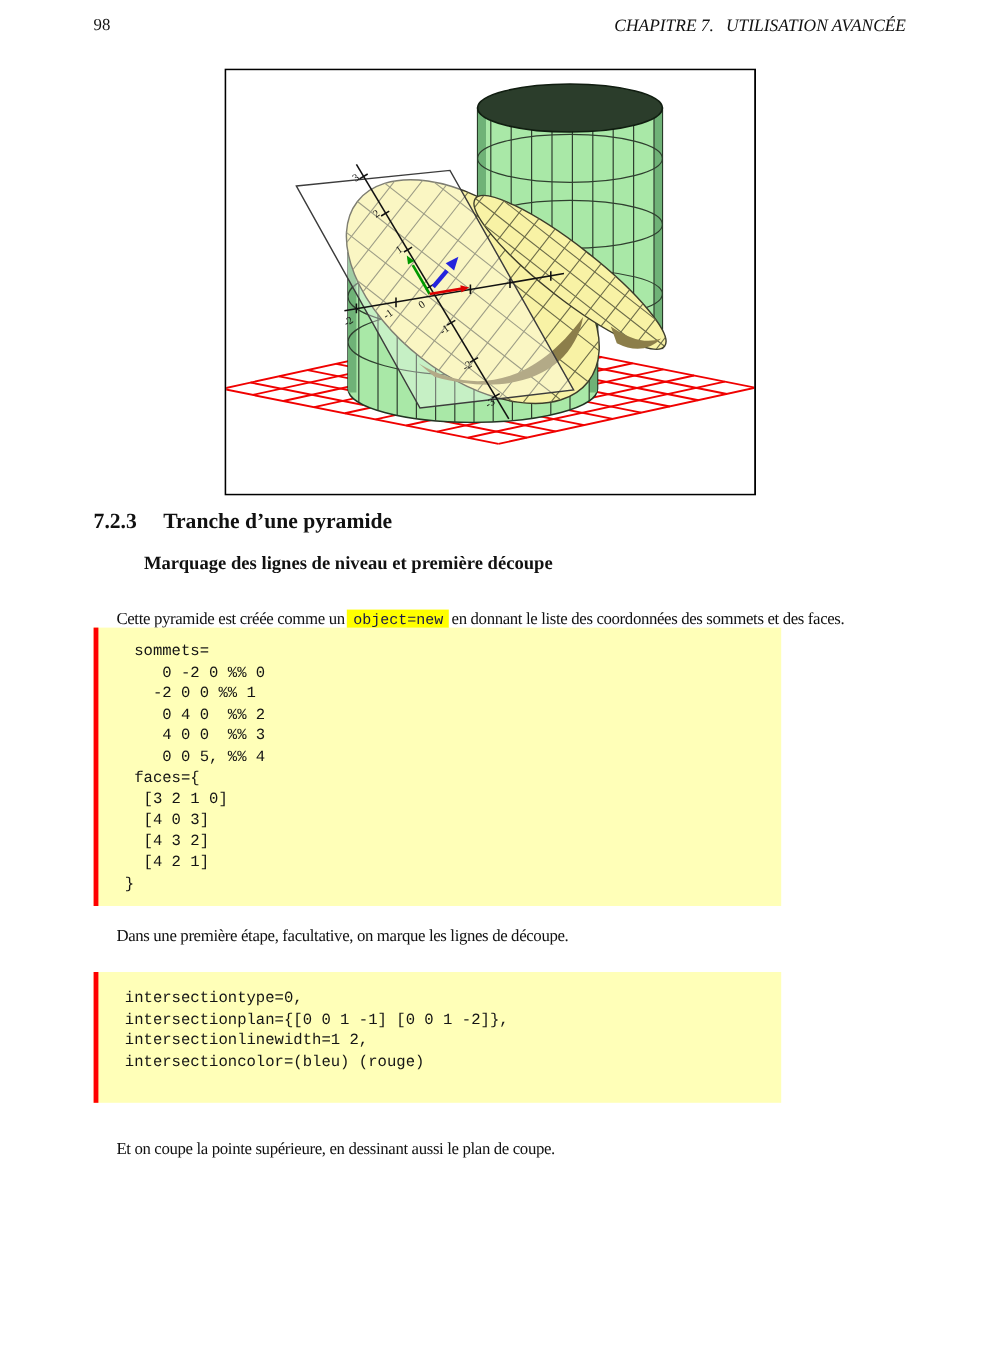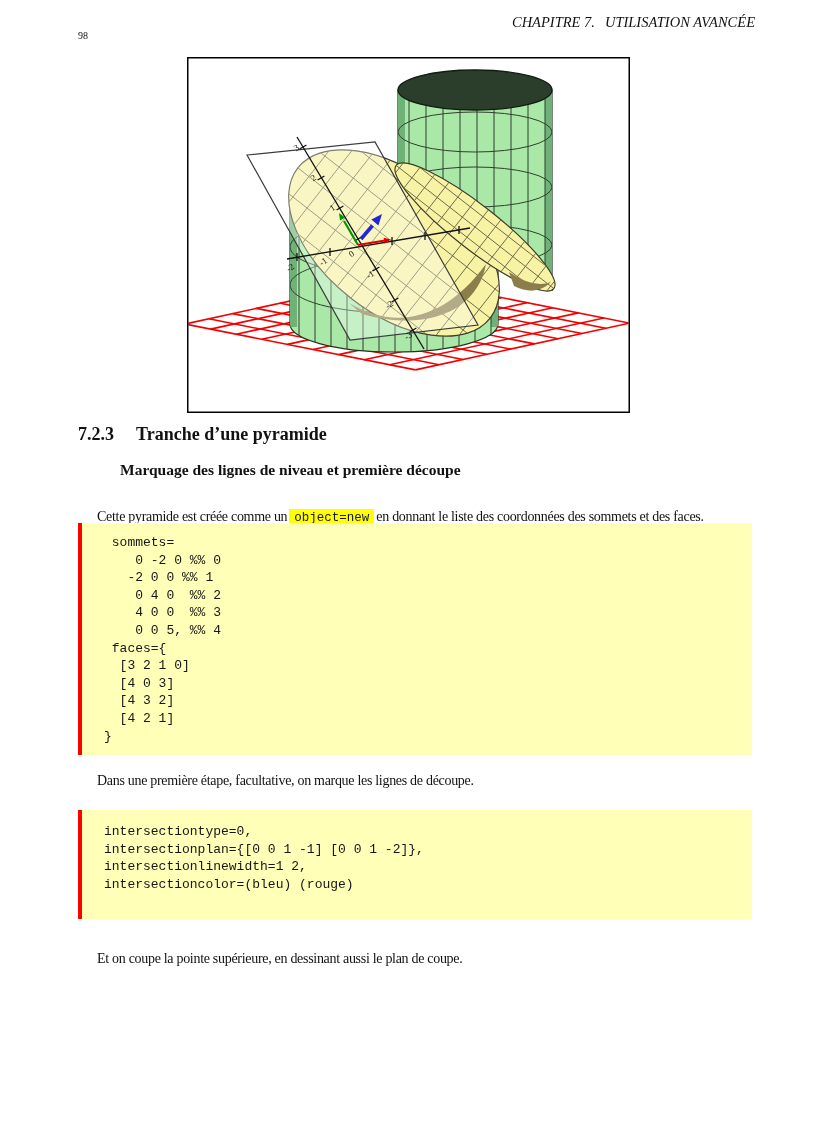--- a/index.html
+++ b/index.html
@@ -2,39 +2,39 @@
 <html><head>
 <meta charset="utf-8">
 <style>
   * { margin:0; padding:0; box-sizing:border-box; }
   html,body { background:#ffffff; }
   body {
     position:relative; width:833px; height:1121px;
     font-family:"Liberation Serif", serif; color:#111;
     overflow:hidden;
   }
-  .hdr-left { position:absolute; left:78px; top:30px; font-size:10px; }
+  .hdr-left { position:absolute; left:78px; top:14px; font-size:14px; }
   .hdr-right { position:absolute; right:78px; top:14px; font-size:14.5px; font-style:italic; }
   .hdr-right .chap { margin-right:10px; }
   .figwrap { position:absolute; left:187px; top:57px; width:443px; height:356px; }
   .sec-head { position:absolute; left:78px; top:424px; font-size:18px; font-weight:bold; }
   .sec-head .num { margin-right:22px; }
   .sub-head { position:absolute; left:78px; top:461px; font-size:15.5px; font-weight:bold;margin-left:42px; }
   .para { position:absolute; left:78px; width:678px; font-size:14px; line-height:20px;
           letter-spacing:-0.3px; white-space:nowrap;margin-top:20px; }
   .p1 { top:487px; }
   .p2 { top:751px; }
   .p3 { top:929px; }
   .indent { display:inline-block; width:19px; }
   .inline-code {
     font-family:"Liberation Mono", monospace; font-size:12.5px; letter-spacing:0;
     background:#ffff00; color:#15154a; padding:2px 5px 1px 5px; margin:0 2px;
   }
   .codeblock {
-    position:absolute; left:78px; width:674px;
+    position:absolute; left:78px; width:573px;
     background:#ffffb8; border-left:4px solid #ff0000;
     font-family:"Liberation Mono", monospace; font-size:13px; line-height:17.6px;
     white-space:pre; color:#151515;
   }
   .cb1 { top:523px; padding:11px 0 10px 22px; }
   .cb2 { top:810px; padding:13px 0 26px 22px; }
   svg text { font-family:"Liberation Serif", serif; }
 </style>
 </head>
 <body>

